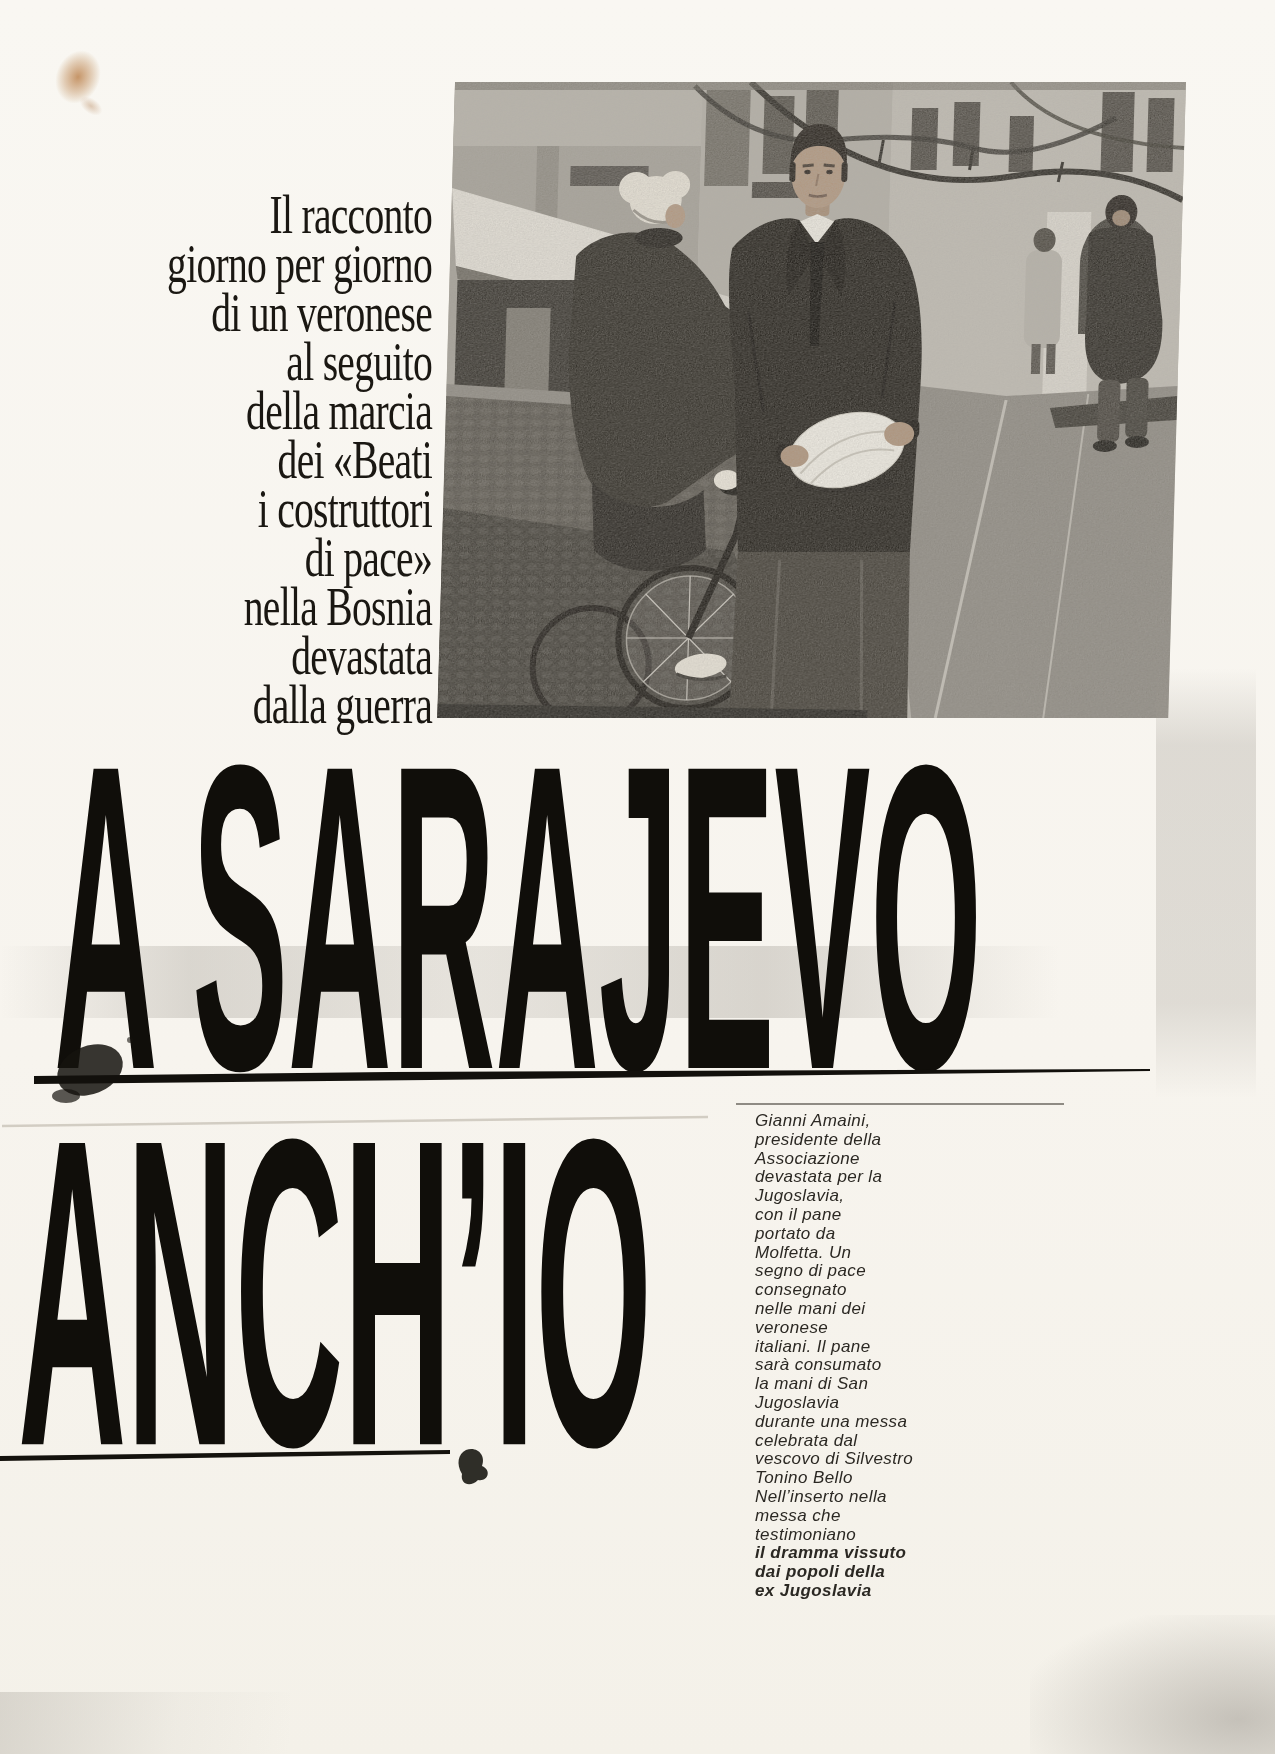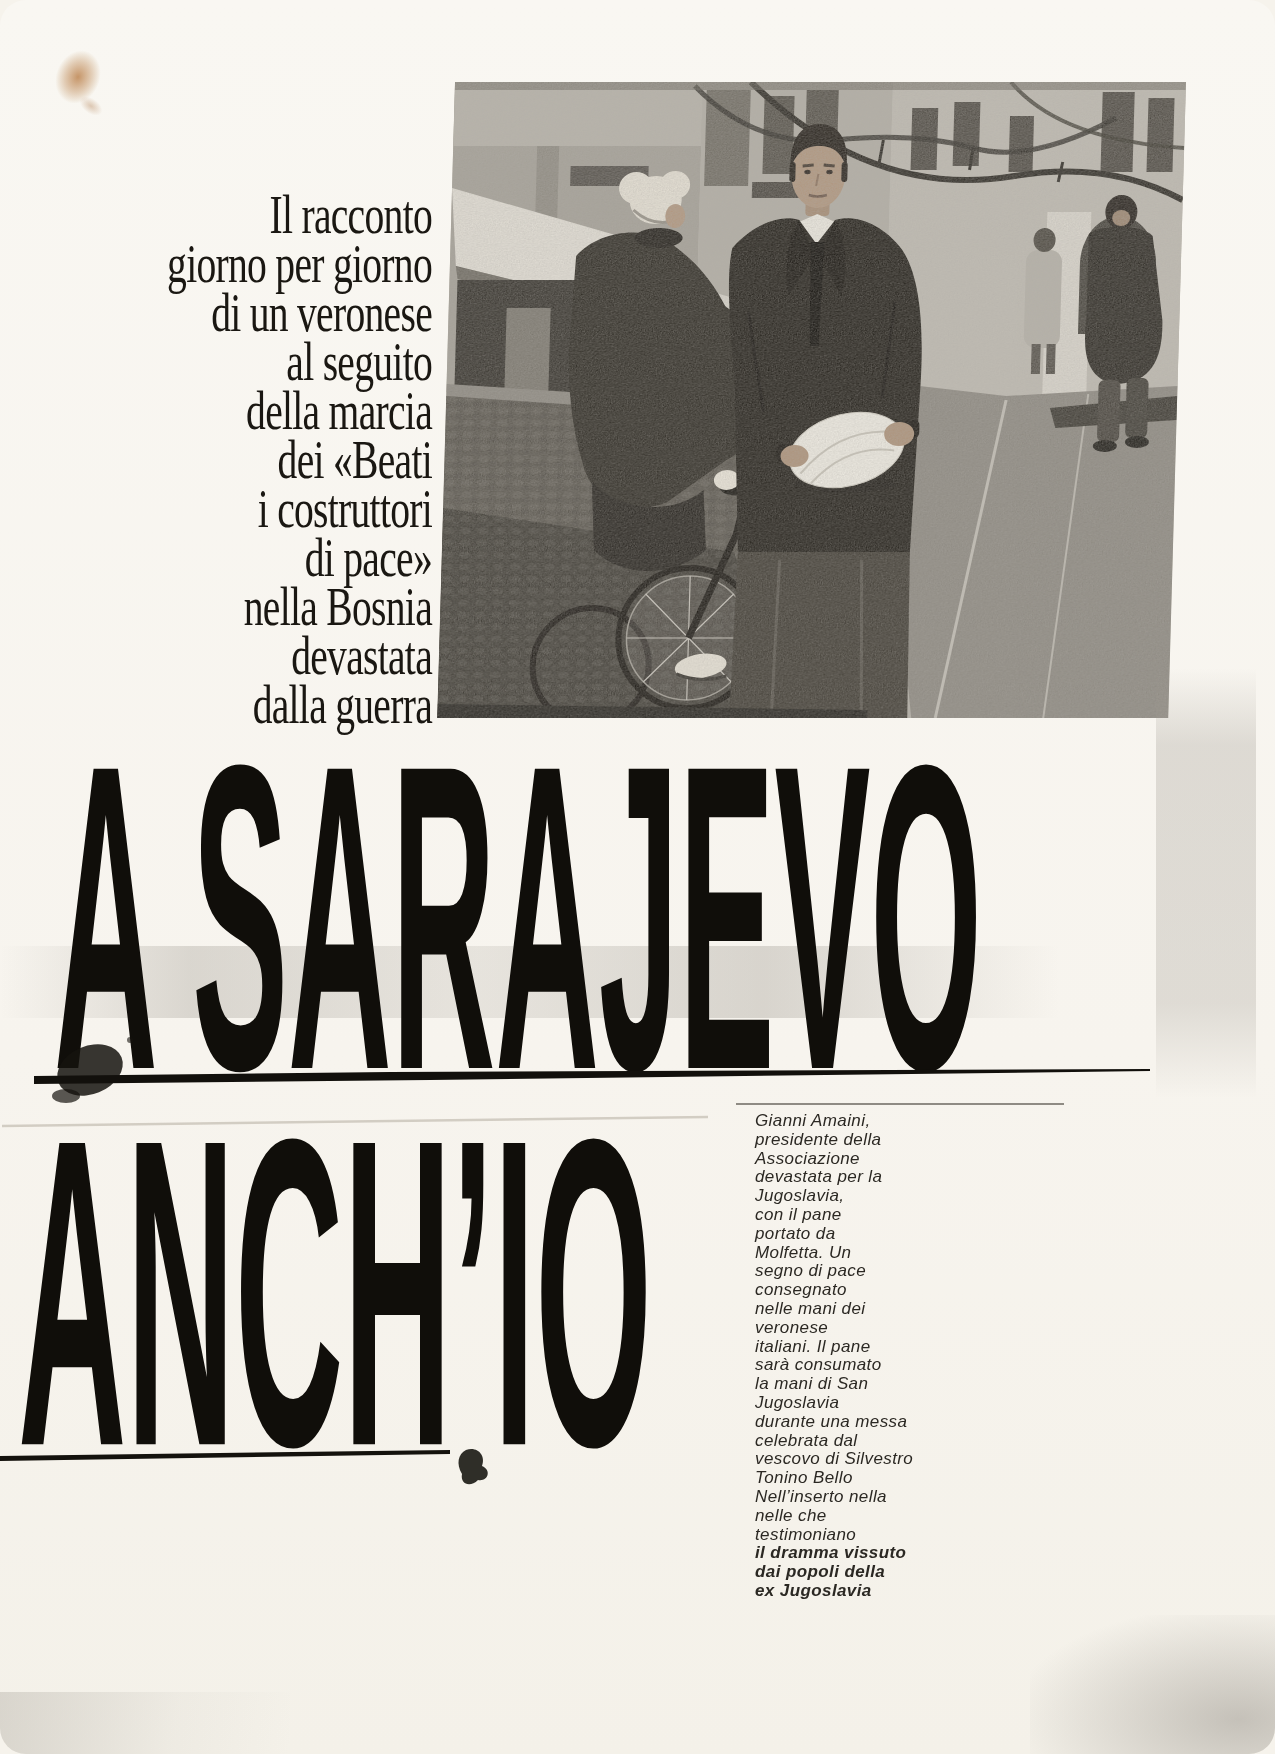--- a/index.html
+++ b/index.html
@@ -1,18 +1,18 @@
 <!DOCTYPE html>
 <html><head>
 <meta charset="utf-8">
 <style>
   html,body{margin:0;padding:0;background:#f6f3ec;}
   .page{position:relative;width:1275px;height:1754px;overflow:hidden;
         background:linear-gradient(180deg,#f9f7f2 0%,#f7f4ee 60%,#f4f1e9 100%);
-        font-family:"Liberation Sans",sans-serif;border-radius:26px;}
+        font-family:"Liberation Sans",sans-serif;}
 
   
   .stain{position:absolute;left:50px;top:42px;width:56px;height:70px;
          background:radial-gradient(closest-side,rgba(185,125,70,.8),rgba(192,142,92,.42) 45%,rgba(216,192,162,.25) 68%,transparent 78%);
          transform:rotate(22deg);}
   .stain-tail{position:absolute;left:74px;top:96px;width:34px;height:20px;
          background:radial-gradient(closest-side,rgba(178,128,84,.4),transparent 75%);
          transform:rotate(35deg);}
 
   
@@ -287,20 +287,20 @@
     <div>veronese</div>
     <div>italiani. Il pane</div>
     <div>sarà consumato</div>
     <div>la mani di San</div>
     <div>Jugoslavia</div>
     <div>durante una messa</div>
     <div>celebrata dal</div>
     <div>vescovo di Silvestro</div>
     <div>Tonino Bello</div>
     <div>Nell’inserto nella</div>
-    <div>nelle che</div>
+    <div>messa che</div>
     <div>testimoniano</div>
     <div class="b">il dramma vissuto</div>
     <div class="b">dai popoli della</div>
     <div class="b">ex Jugoslavia</div>
   </div>
 
 </div>
 
 </body></html>

